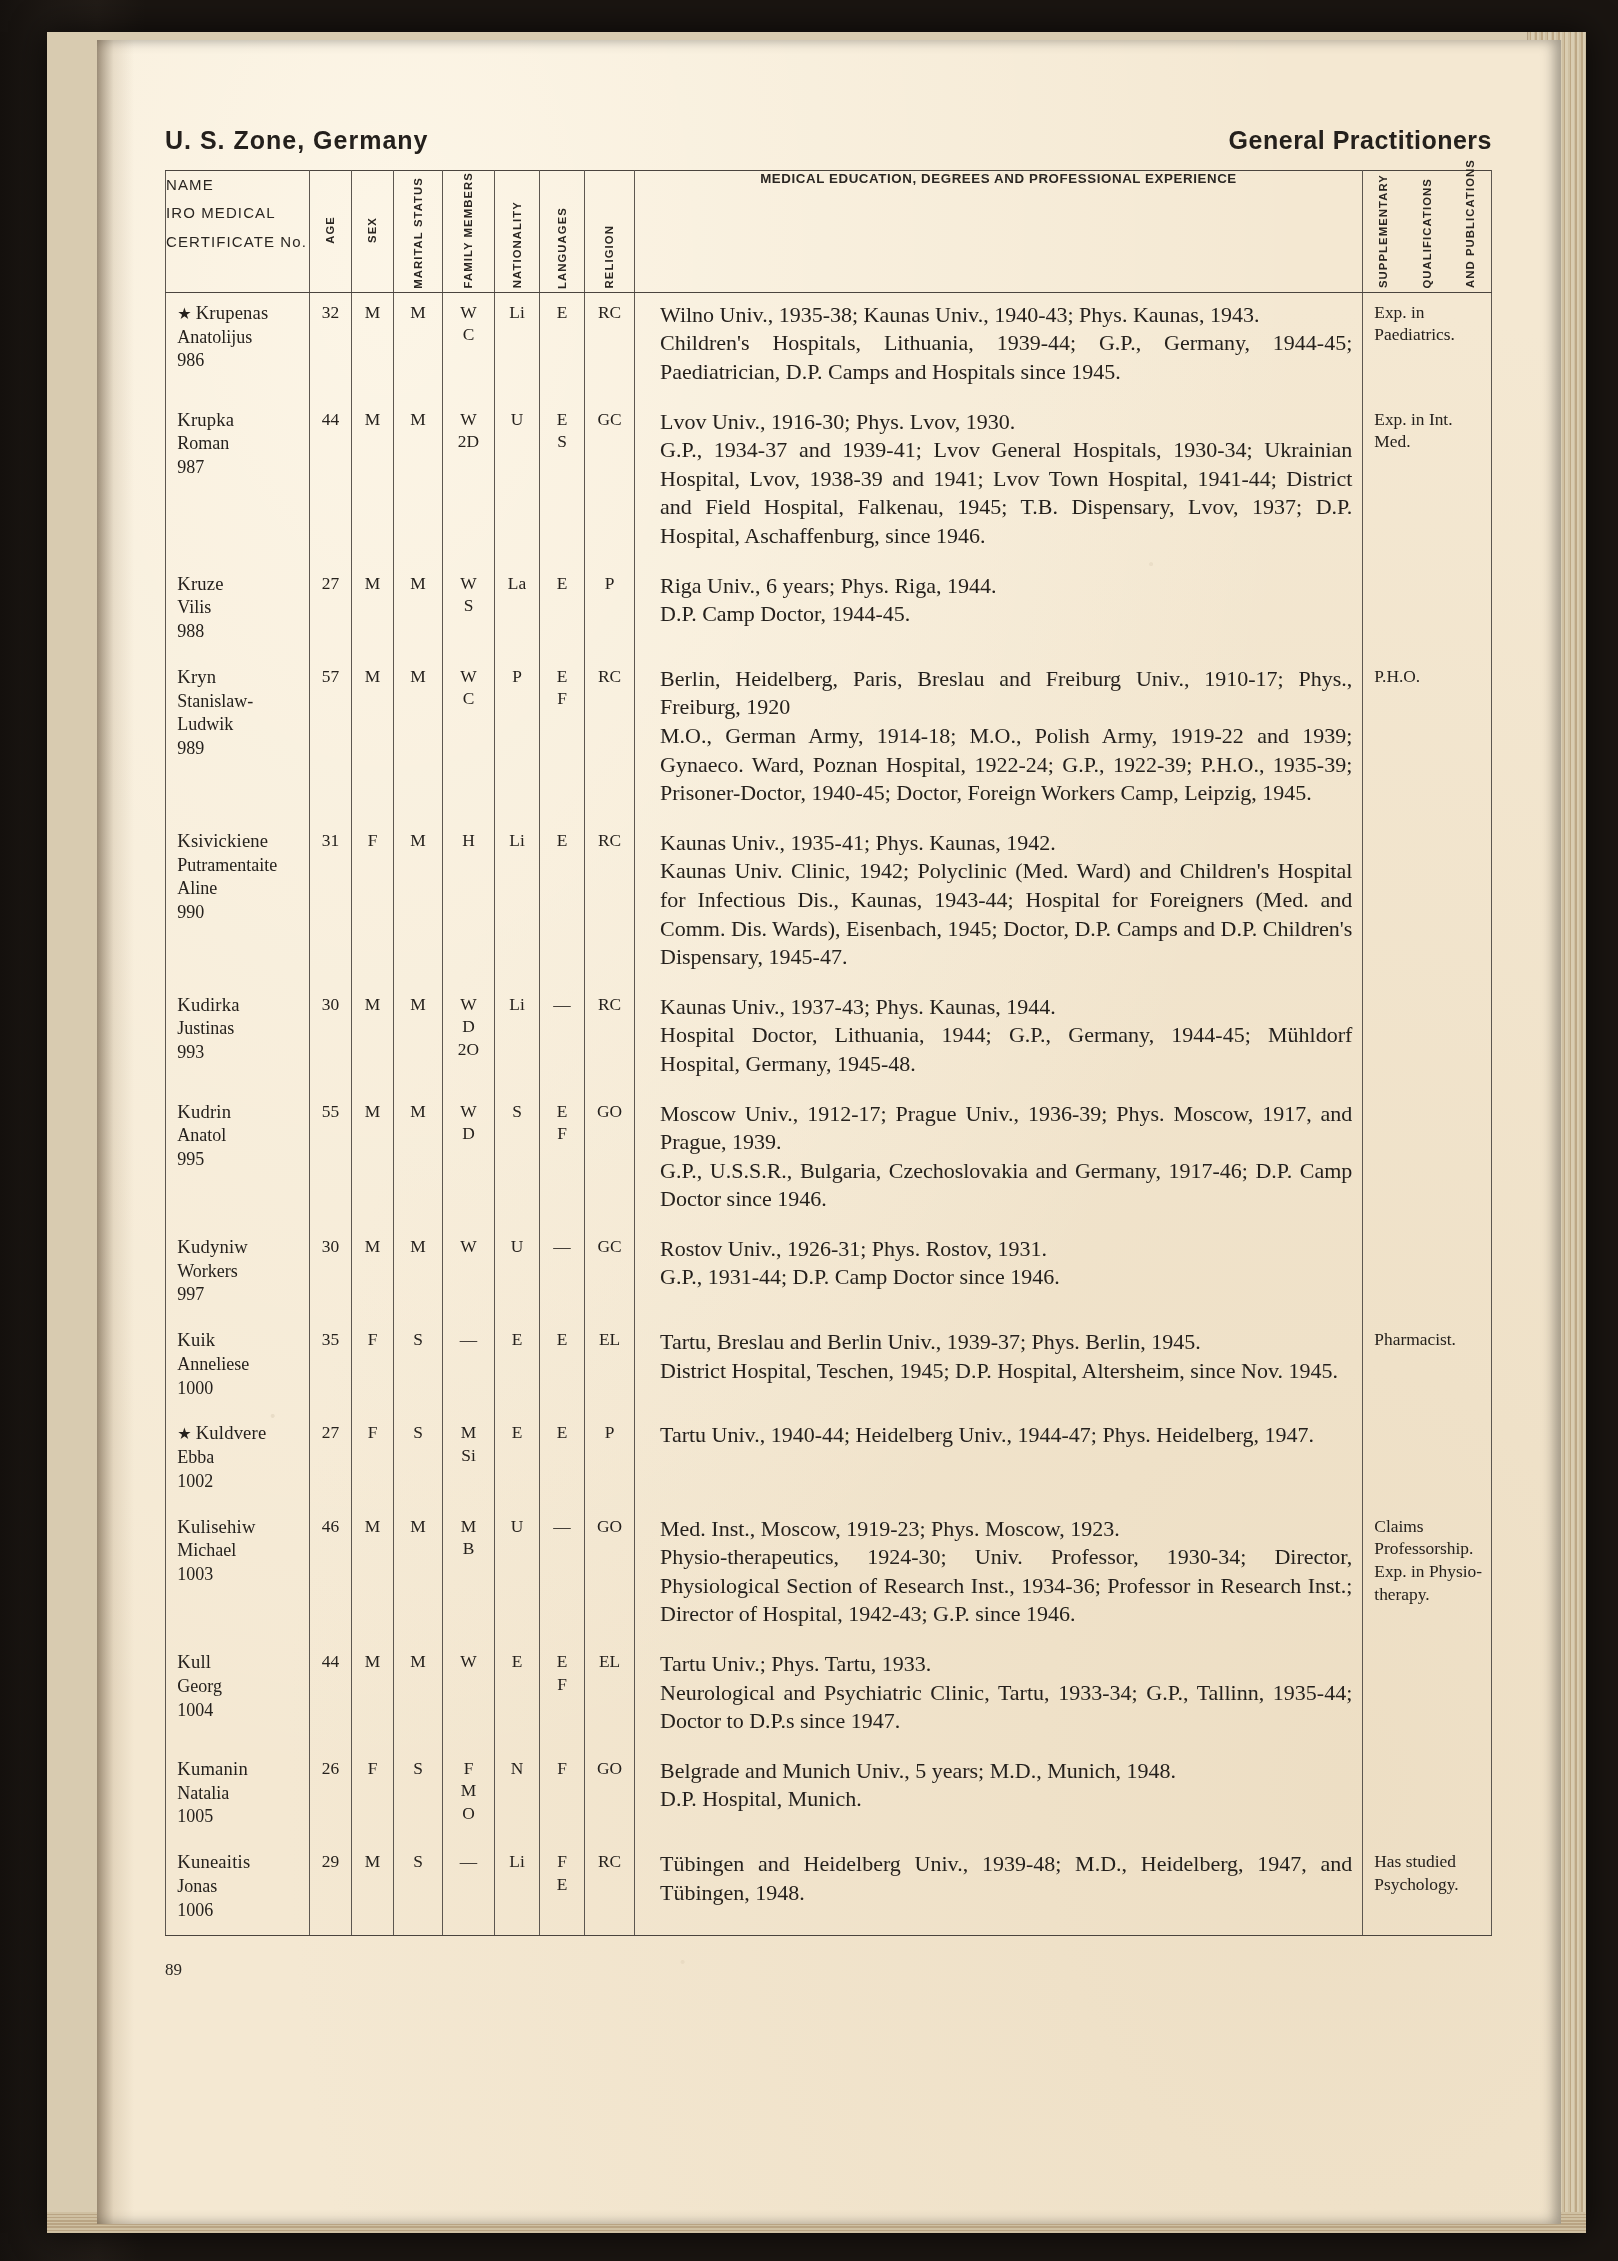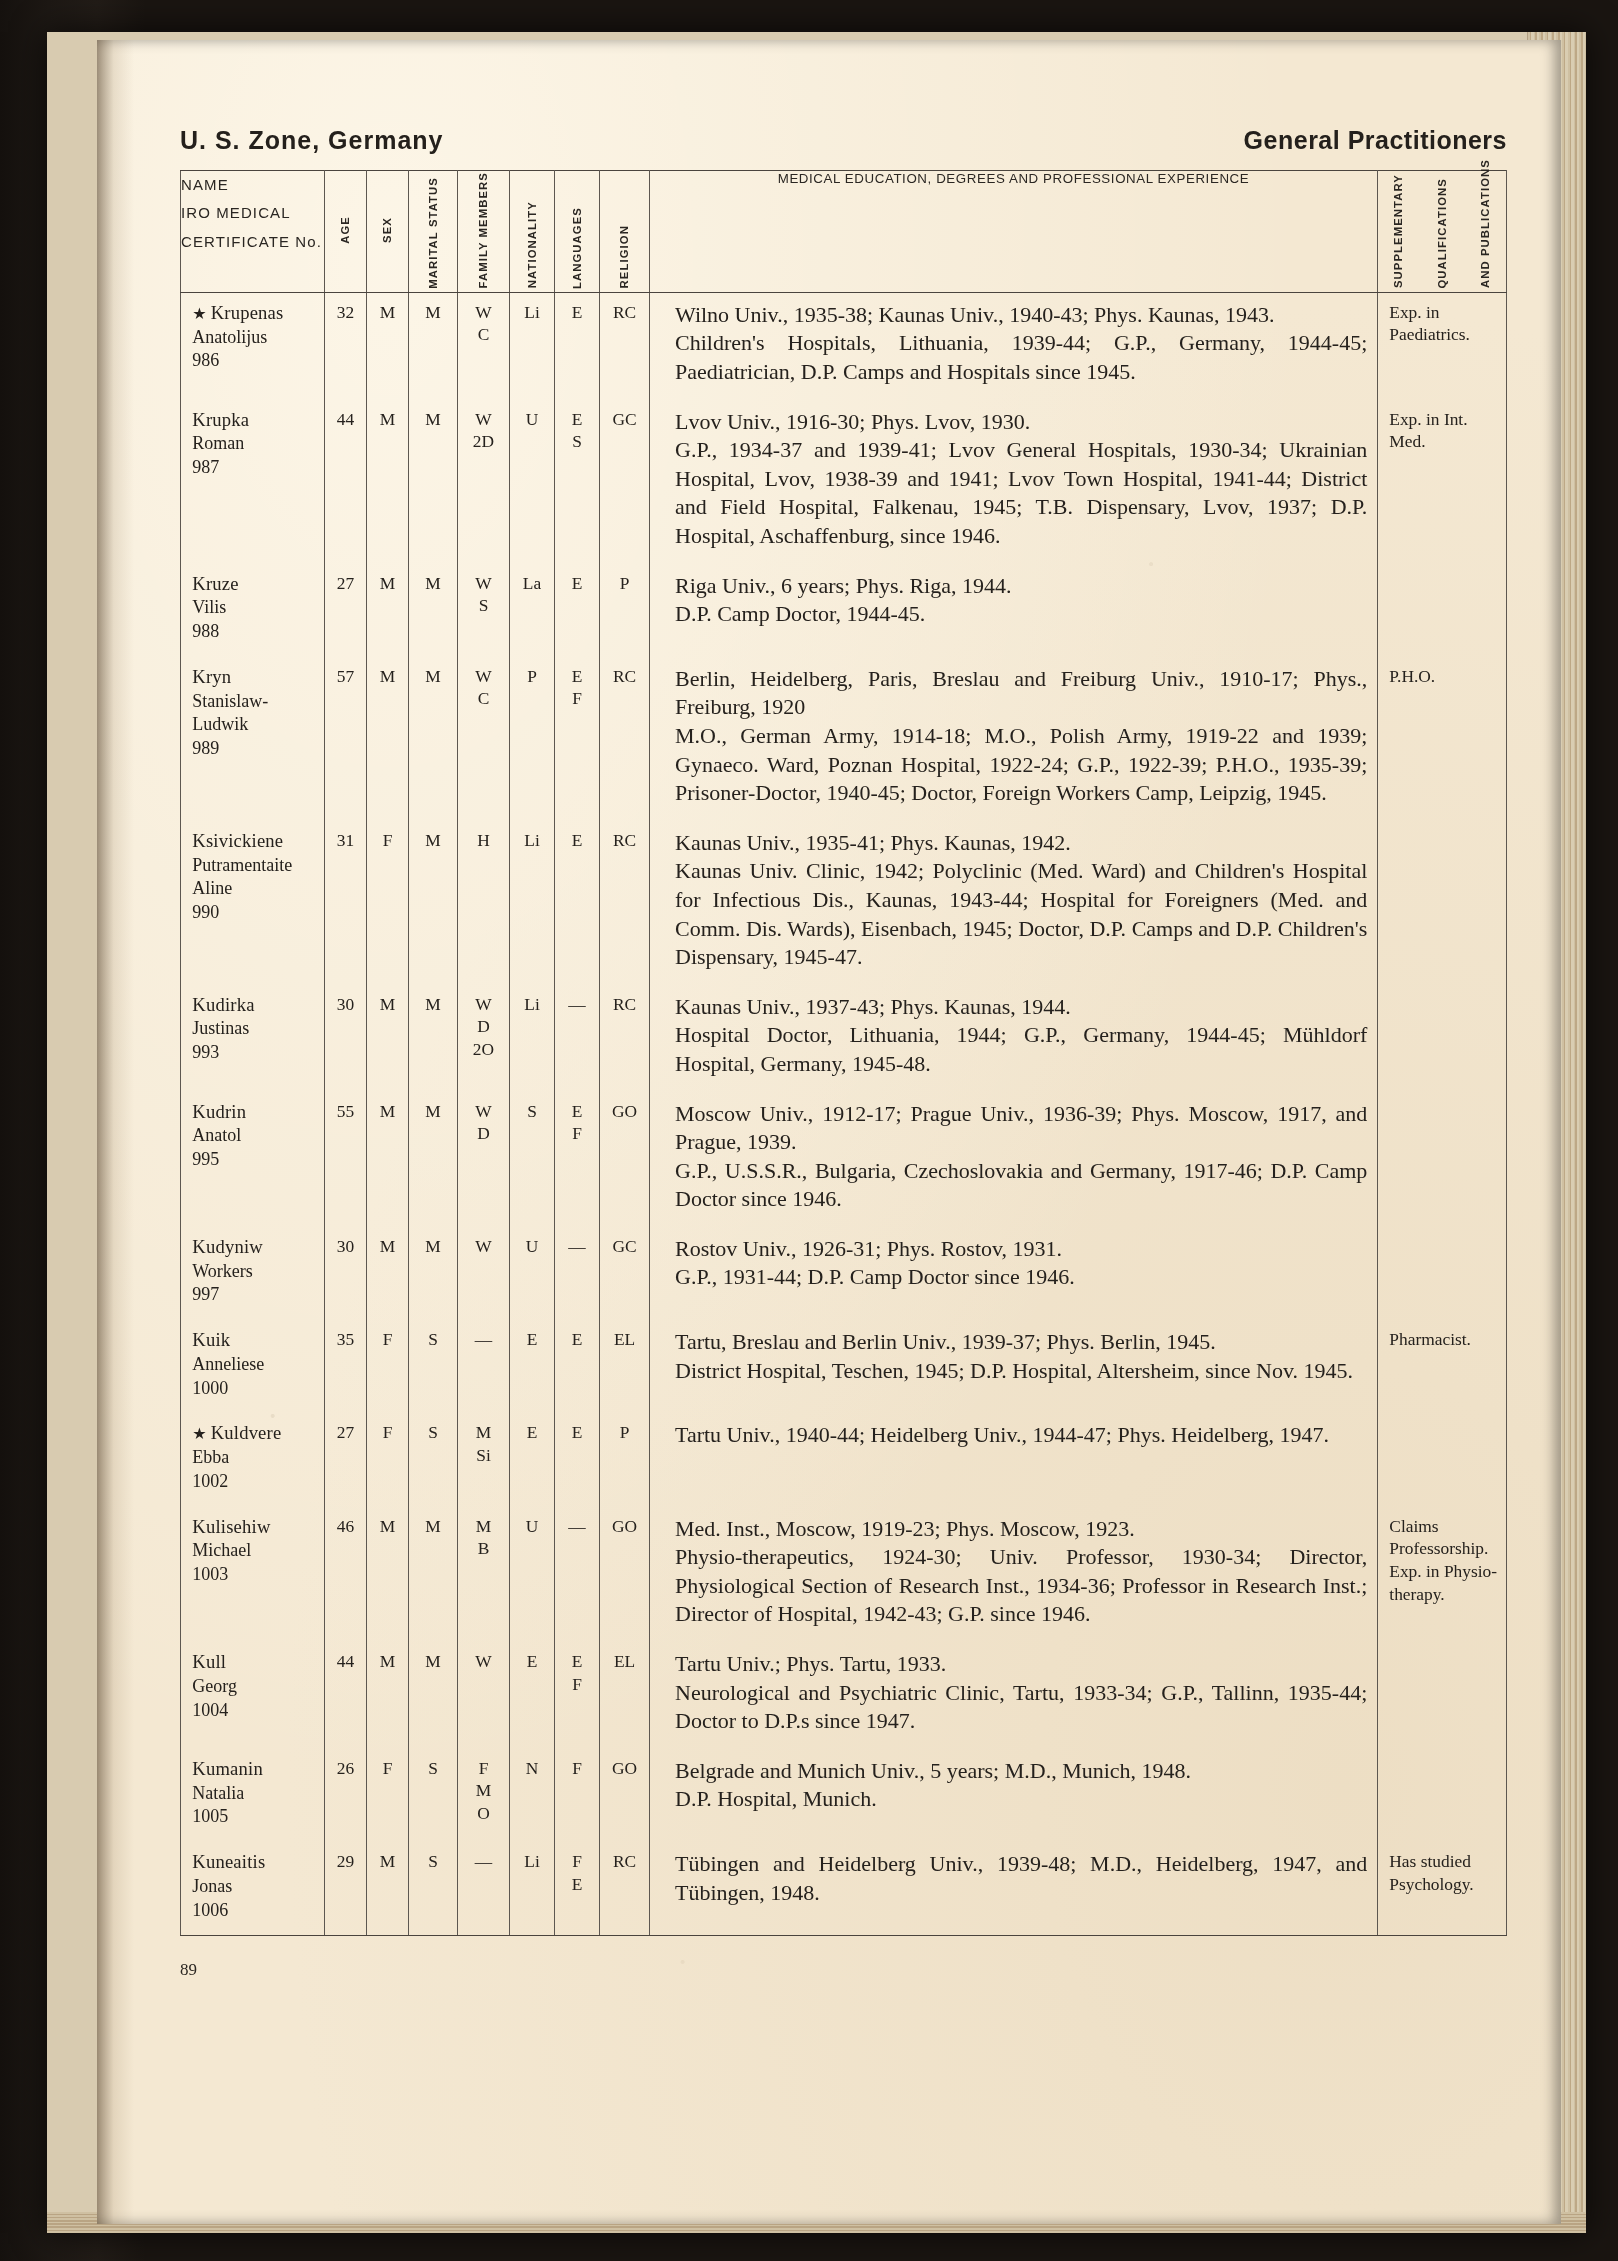--- a/index.html
+++ b/index.html
@@ -83,21 +83,20 @@
     position: absolute;
     left: 0; top: 0;
     width: 37px; height: 100%;
     background: linear-gradient(90deg, rgba(90,70,45,0.55) 0%, rgba(150,125,90,0.18) 45%, rgba(255,255,255,0) 100%);
   }
   .content {
     position: absolute;
     left: 68px;
     top: 86px;
     width: 1327px;
-    margin-left: 15px;
   }
   
   .runhead {
     display: flex;
     justify-content: space-between;
     align-items: baseline;
     font-family: "Liberation Sans", sans-serif;
     font-weight: bold;
     font-size: 25px;
     letter-spacing: 1px;
@@ -144,21 +143,21 @@
     line-height: 1.1;
     color: #2a2622;
   }
   .vwrap { height: 118px; display: flex; align-items: center; justify-content: center; }
   .vwrap.bottom { align-items: flex-end; padding-bottom: 3.2px; }
   .vmulti { display: flex; flex-direction: row; justify-content: center; gap: 2.4px; height: 118px; align-items: flex-end; padding-bottom: 1.6px;}
   th.edu {
     font-family: "Liberation Sans", sans-serif;
     font-size: 13.3px;
     letter-spacing: 0.6px;
-    font-weight: normal;
+    font-weight: bold;
     vertical-align: middle;
     color: #2a2622;
   }
   
   tbody td {
     padding: 8px 3.2px 13px 3.2px;
     font-size: 17.4px;
     line-height: 1.30;
   }
   td.c { text-align: center; }

